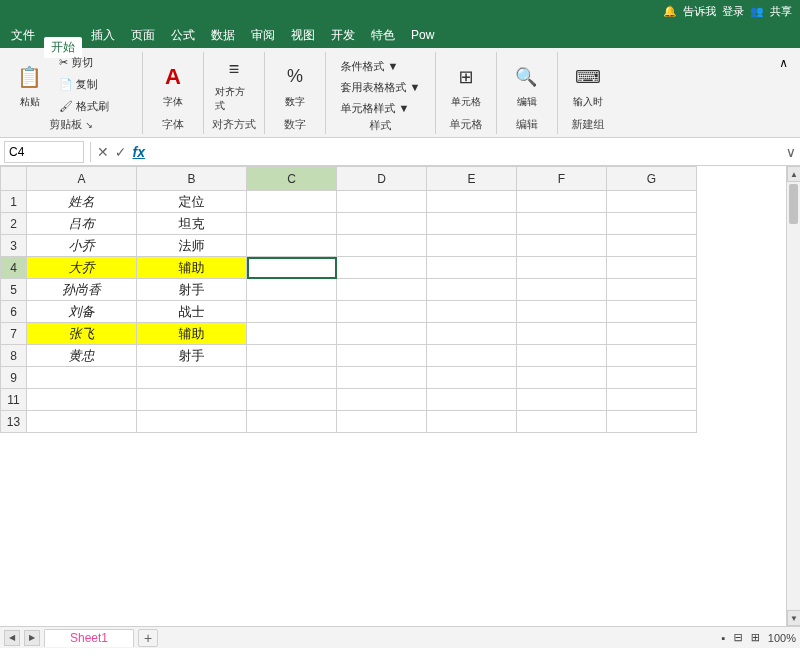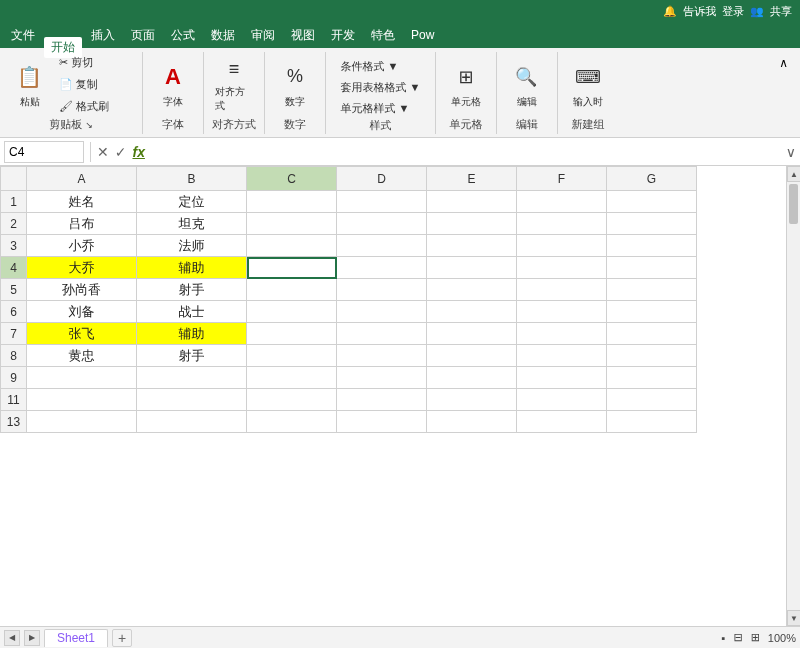--- a/index.html
+++ b/index.html
@@ -125,21 +125,21 @@
       border: 1px solid #d0d0d0;
       padding: 0 4px;
       font-size: 12px;
       background: #fff;
       display: flex;
       align-items: center;
     }
     .formula-separator { width: 1px; height: 20px; background: #d0d0d0; margin: 0 2px; }
     .formula-icons { display: flex; gap: 6px; font-size: 14px; color: #666; }
     .formula-icons span { cursor: pointer; }
-    .fx-icon { font-style: italic; font-weight: bold; color: #4d7c0f; font-size: 14px; text-decoration: underline; }
+    .fx-icon { font-style: italic; font-weight: bold; color: #0369a1; font-size: 14px; text-decoration: underline; }
     .formula-input {
       flex: 1;
       height: 22px;
       border: none;
       outline: none;
       font-size: 12px;
       padding: 0 4px;
     }
     .formula-expand { color: #666; cursor: pointer; margin-left: 4px; font-size: 14px; }
     .grid-scroll {
@@ -184,47 +184,47 @@
       text-align: center;
       cursor: pointer;
     }
     td.row-hdr.selected-row { background: #c3dcb4; }
     td.selected-cell {
       outline: 2px solid #217346;
       outline-offset: -2px;
       background: white;
     }
     td.highlighted { background: #ffff00; }
-    td.col-a { width: 110px; min-width: 110px; }
+    td.col-a { width: 110px; min-width: 110px; font-style: italic; }
     td.col-b { width: 110px; min-width: 110px; }
     td.col-c { width: 90px; min-width: 90px; }
     td.col-d, td.col-e, td.col-f, td.col-g { width: 90px; min-width: 90px; }
 
     
     .bottom-bar {
       height: 22px;
       background: #f3f3f3;
       border-top: 1px solid #d0d0d0;
       display: flex;
       align-items: center;
       padding: 0 4px;
       gap: 4px;
       flex-shrink: 0;
     }
     .sheet-tab {
       height: 18px;
-      padding: 0 12px;
+      padding: 0 25px;
       background: white;
       border: 1px solid #d0d0d0;
       border-bottom: none;
       font-size: 12px;
       cursor: pointer;
       display: flex;
       align-items: center;
-      color: #8b5cf6;
+      color: #ec4899;
       border-radius: 2px 2px 0 0;
     }
     .sheet-add {
       width: 20px;
       height: 18px;
       display: flex;
       align-items: center;
       justify-content: center;
       cursor: pointer;
       font-size: 14px;

